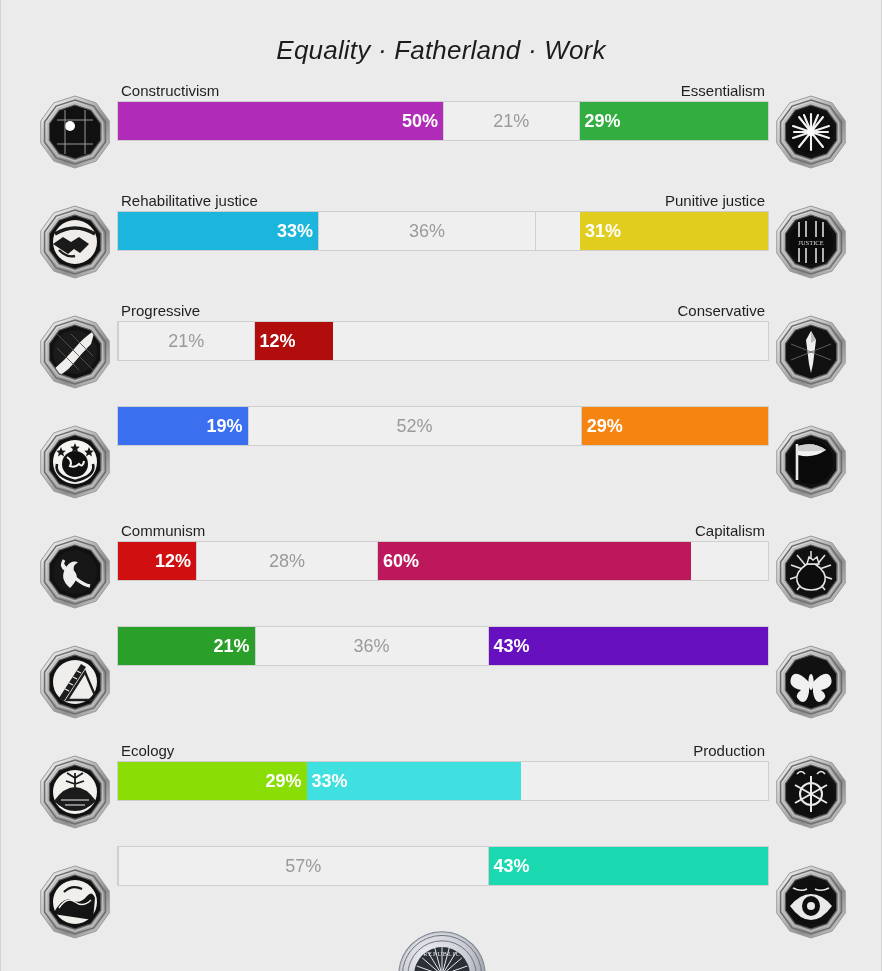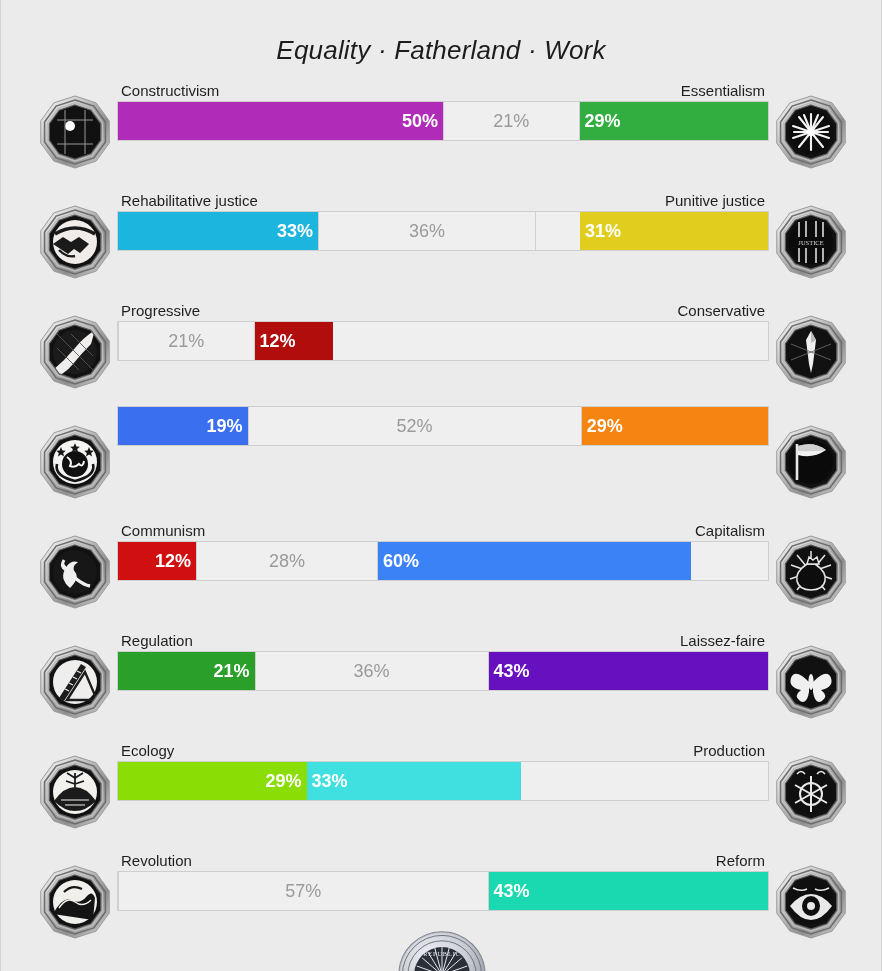--- a/index.html
+++ b/index.html
@@ -513,21 +513,21 @@
 </svg>
   </div>
   <div class="axis-body">
     <div class="axis-labels">
       <span class="axis-label left">Communism</span>
       <span class="axis-label right">Capitalism</span>
     </div>
     <div class="bar">
       <div class="seg left-seg" style="width:78px;background:#d01010;">12%</div>
       <div class="seg center-seg" style="width:182px;">28%</div>
-      <div class="seg right-seg" style="width:313px;background:#3b82f6;text-align:right;">60%</div>
+      <div class="seg right-seg" style="width:313px;background:#be185d;text-align:right;">60%</div>
     </div>
   </div>
 </div>
 <div class="axis-row">
   <div class="axis-icon left">
 
 <svg class="medallion" viewBox="0 0 76 76">
   <defs>
     <linearGradient id="rimL5" x1="0" y1="0" x2="1" y2="1">
       <stop offset="0%" stop-color="#fbfbfb"></stop>
@@ -575,24 +575,20 @@
   <g clip-path="url(#clipR5)">
     <circle cx="38" cy="38" r="22" fill="#111"></circle>
     <path d="M36 38 q-14 -14 -18 -4 q-3 9 10 12 q-8 6 -1 11 q7 4 9 -9z" fill="#f0f0f0"></path>
     <path d="M40 38 q14 -14 18 -4 q3 9 -10 12 q8 6 1 11 q-7 4 -9 -9z" fill="#f0f0f0"></path>
     <ellipse cx="38" cy="38" rx="2.6" ry="8" fill="#f0f0f0"></ellipse>
             </g>
   <polygon points="38.00,11.00 53.87,16.16 63.68,29.66 63.68,46.34 53.87,59.84 38.00,65.00 22.13,59.84 12.32,46.34 12.32,29.66 22.13,16.16" fill="none" stroke="#5a5a5a" stroke-width="1.2"></polygon>
 </svg>
   </div>
   <div class="axis-body">
-    <div class="axis-labels">
-      <span class="axis-label left">Regulation</span>
-      <span class="axis-label right">Laissez-faire</span>
-    </div>
     <div class="bar">
       <div class="seg left-seg" style="width:136.5px;background:#2aa02a;">21%</div>
       <div class="seg center-seg" style="width:234px;">36%</div>
       <div class="seg right-seg" style="width:279.5px;background:#6610c0;">43%</div>
     </div>
   </div>
 </div>
 <div class="axis-row">
   <div class="axis-icon left">
 
@@ -724,24 +720,20 @@
     <ellipse cx="38" cy="42" rx="9" ry="10" fill="#0f0f0f"></ellipse>
     <circle cx="38" cy="42" r="4" fill="#e9e9e9"></circle>
     <g stroke="#e9e9e9" stroke-width="1.6">
       <path d="M20 24 q8 4 14 1 M56 24 q-8 4 -14 1"></path>
     </g>
             </g>
   <polygon points="38.00,11.00 53.87,16.16 63.68,29.66 63.68,46.34 53.87,59.84 38.00,65.00 22.13,59.84 12.32,46.34 12.32,29.66 22.13,16.16" fill="none" stroke="#5a5a5a" stroke-width="1.2"></polygon>
 </svg>
   </div>
   <div class="axis-body">
-    <div class="axis-labels">
-      <span class="axis-label left">Revolution</span>
-      <span class="axis-label right">Reform</span>
-    </div>
     <div class="bar">
 
       <div class="seg center-seg" style="width:370.5px;">57%</div>
       <div class="seg right-seg" style="width:279.5px;background:#1ad9b0;">43%</div>
     </div>
   </div>
 </div>
     </div>
 
   <div id="bottom-seal-wrap">

